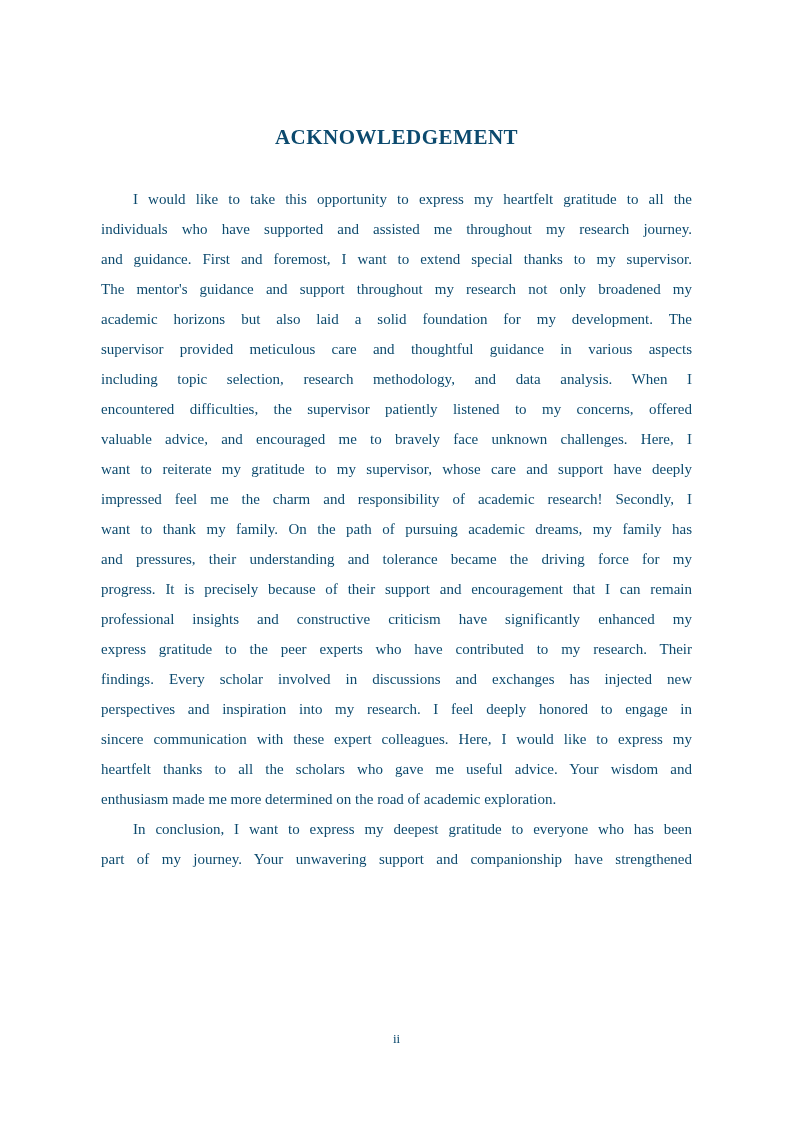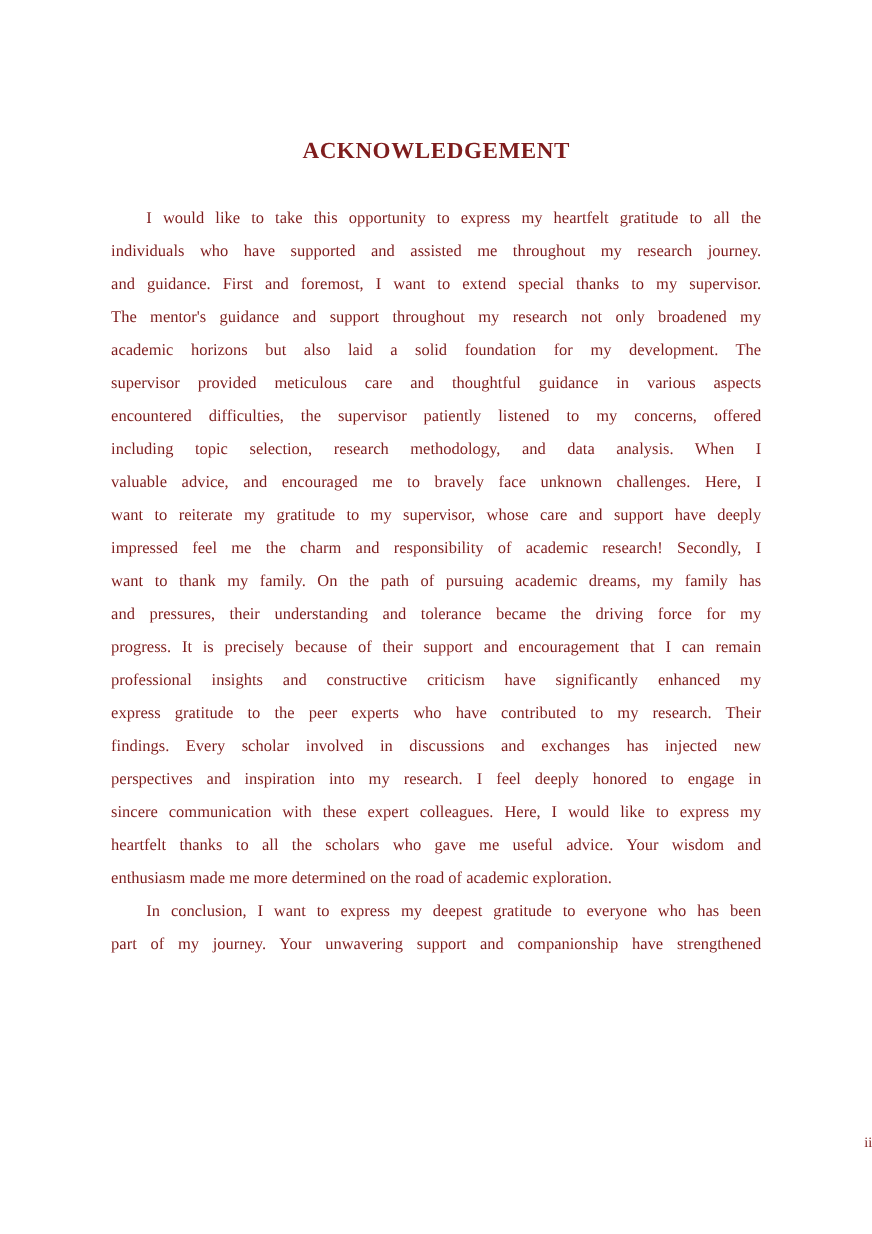--- a/index.html
+++ b/index.html
@@ -6,21 +6,21 @@
     margin: 0;
     padding: 0;
     background: #ffffff;
   }
   .page {
     position: relative;
     width: 793px;
     height: 1122px;
     background: #ffffff;
     font-family: "Liberation Serif", serif;
-    color: #7f1d1d;
+    color: #0c4a6e;
     overflow: hidden;
   }
   .doc-title {
     position: absolute;
     top: 124px;
     left: 0;
     right: 0;
     margin: 0;
     text-align: center;
     font-size: 21px;
@@ -46,40 +46,40 @@
     text-indent: 32px;
   }
   .line.para-end {
     text-align-last: left;
   }
   .page-number {
     position: absolute;
     top: 1030px;
     left: 0;
     right: 0;
-    text-align: right;
+    text-align: center;
     font-size: 13px;
     line-height: 17px;
   }
 </style>
 </head>
 <body>
 
 <div class="page">
   <h1 class="doc-title">ACKNOWLEDGEMENT</h1>
 
   <div class="body-text" id="body-text">
       <div class="line indent">I would like to take this opportunity to express my heartfelt gratitude to all the</div>
       <div class="line">individuals who have supported and assisted me throughout my research journey.</div>
       <div class="line">and guidance. First and foremost, I want to extend special thanks to my supervisor.</div>
       <div class="line">The mentor's guidance and support throughout my research not only broadened my</div>
       <div class="line">academic horizons but also laid a solid foundation for my development. The</div>
       <div class="line">supervisor provided meticulous care and thoughtful guidance in various aspects</div>
+      <div class="line">including topic selection, research methodology, and data analysis. When I</div>
       <div class="line">encountered difficulties, the supervisor patiently listened to my concerns, offered</div>
-      <div class="line">including topic selection, research methodology, and data analysis. When I</div>
       <div class="line">valuable advice, and encouraged me to bravely face unknown challenges. Here, I</div>
       <div class="line">want to reiterate my gratitude to my supervisor, whose care and support have deeply</div>
       <div class="line">impressed feel me the charm and responsibility of academic research! Secondly, I</div>
       <div class="line">want to thank my family. On the path of pursuing academic dreams, my family has</div>
       <div class="line">and pressures, their understanding and tolerance became the driving force for my</div>
       <div class="line">progress. It is precisely because of their support and encouragement that I can remain</div>
       <div class="line">professional insights and constructive criticism have significantly enhanced my</div>
       <div class="line">express gratitude to the peer experts who have contributed to my research. Their</div>
       <div class="line">findings. Every scholar involved in discussions and exchanges has injected new</div>
       <div class="line">perspectives and inspiration into my research. I feel deeply honored to engage in</div>

